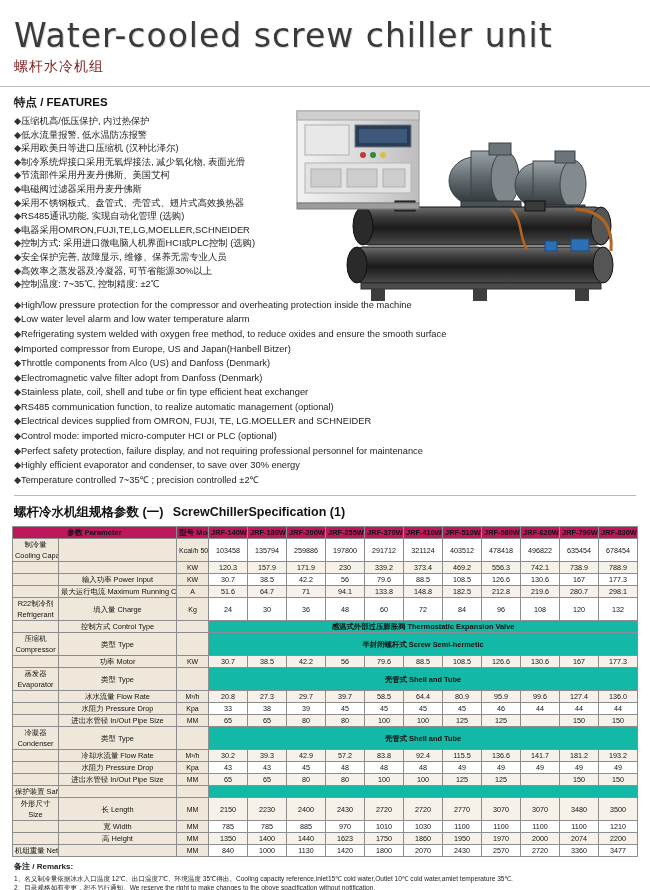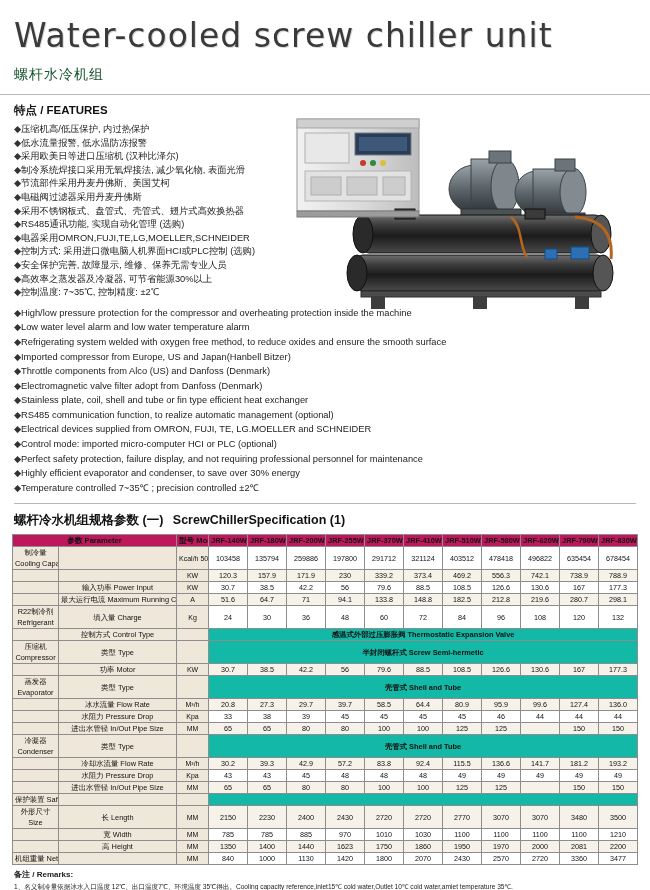--- a/index.html
+++ b/index.html
@@ -27,22 +27,22 @@
     font-family: "DejaVu Sans", sans-serif;
     font-size: 33px;
     letter-spacing: 1px;
     color: #3a3a3a;
     font-weight: 400;
     white-space: nowrap;
     text-shadow: 1px 1px 0 #d8d8d8;
   }
   .title-cn {
     font-size: 14px;
-    color: #14532d;
-    margin-top: 11px;
+    color: #7f1d1d;
+    margin-top: 3px;
     letter-spacing: 1px;
   }
   .hdr-rule {
     border-bottom: 1px solid #b9b9b9;
     margin: 6px 0 0 0;
   }
 
   
   .feature-wrap {
     position: relative;
@@ -595,21 +595,21 @@
             <td class="c-unit">MM</td>
             <td class="val">1350</td>
             <td class="val">1400</td>
             <td class="val">1440</td>
             <td class="val">1623</td>
             <td class="val">1750</td>
             <td class="val">1860</td>
             <td class="val">1950</td>
             <td class="val">1970</td>
             <td class="val">2000</td>
-            <td class="val">2081</td>
+            <td class="val">2074</td>
             <td class="val">2200</td>
           </tr>
           <tr>
             <td class="c-group two-line">
               <div>机组重量 Net Weight</div>
             </td>
             <td class="c-label"></td>
             <td class="c-unit">MM</td>
             <td class="val">840</td>
             <td class="val">1000</td>

